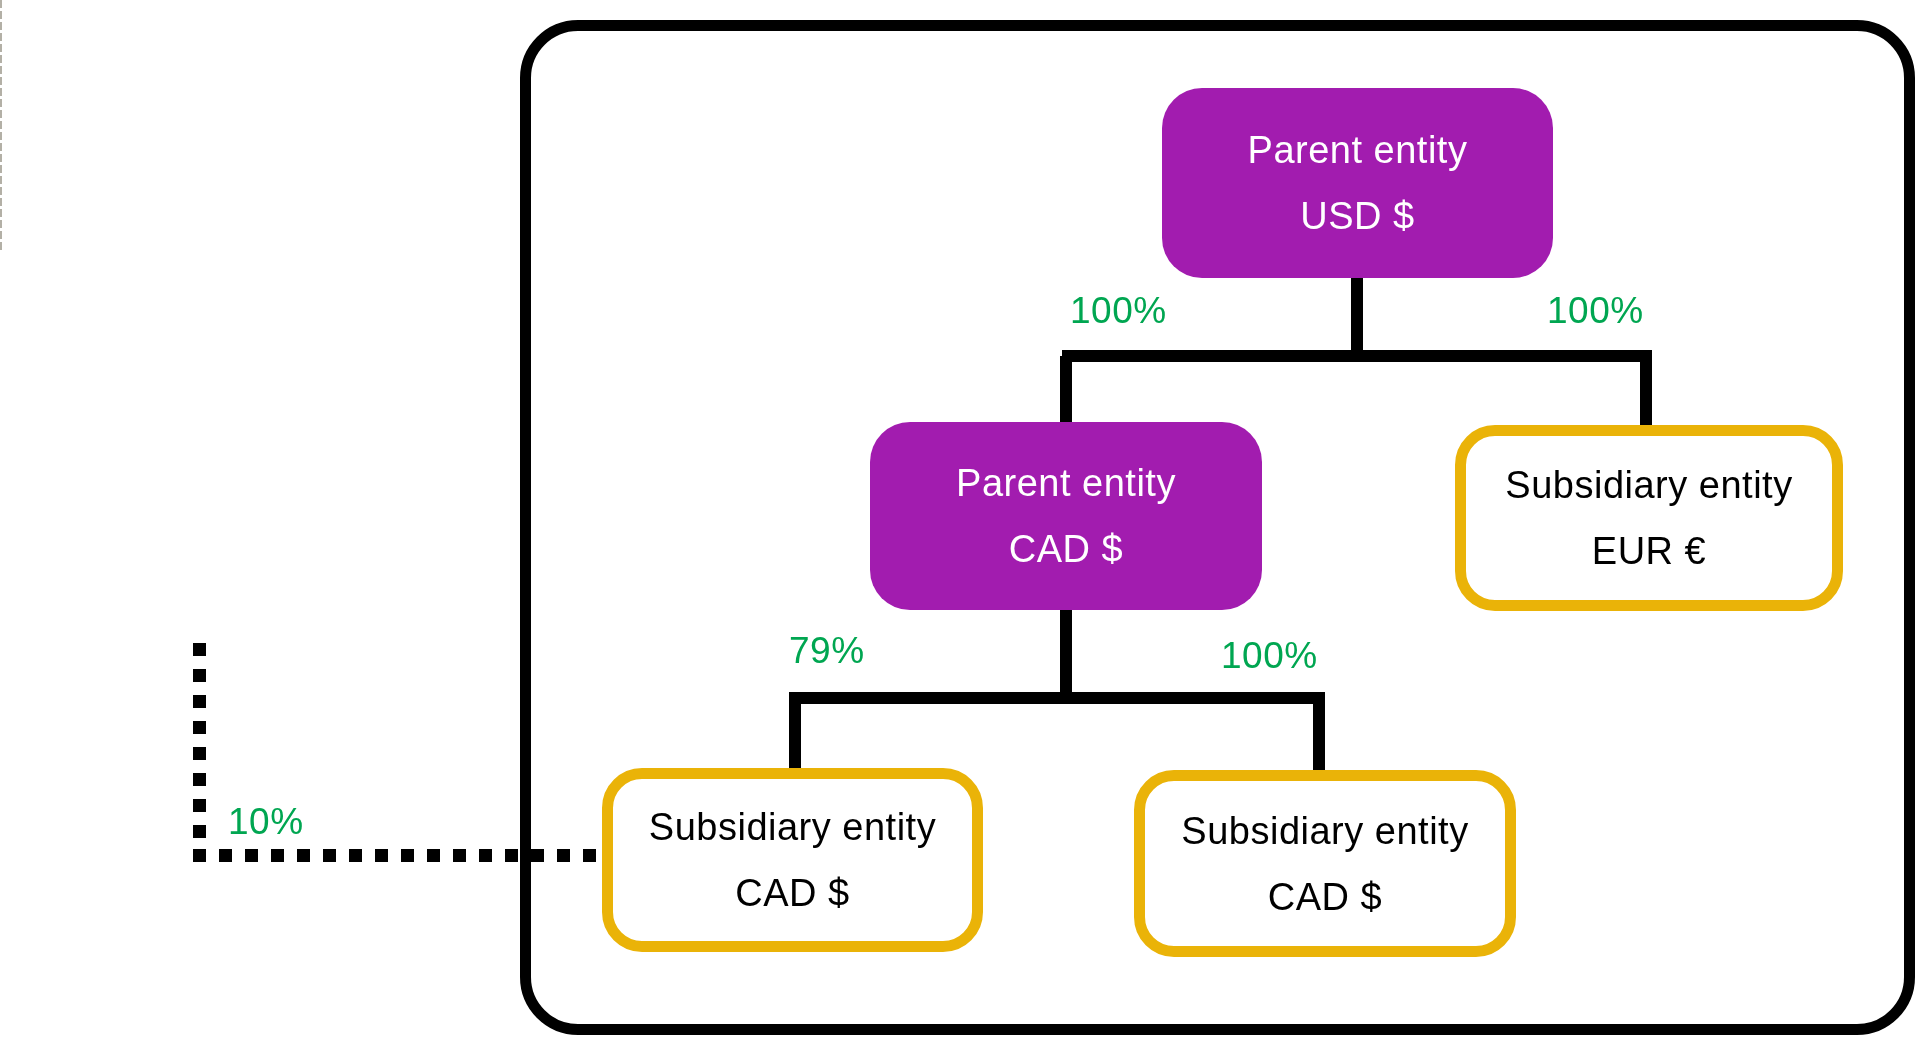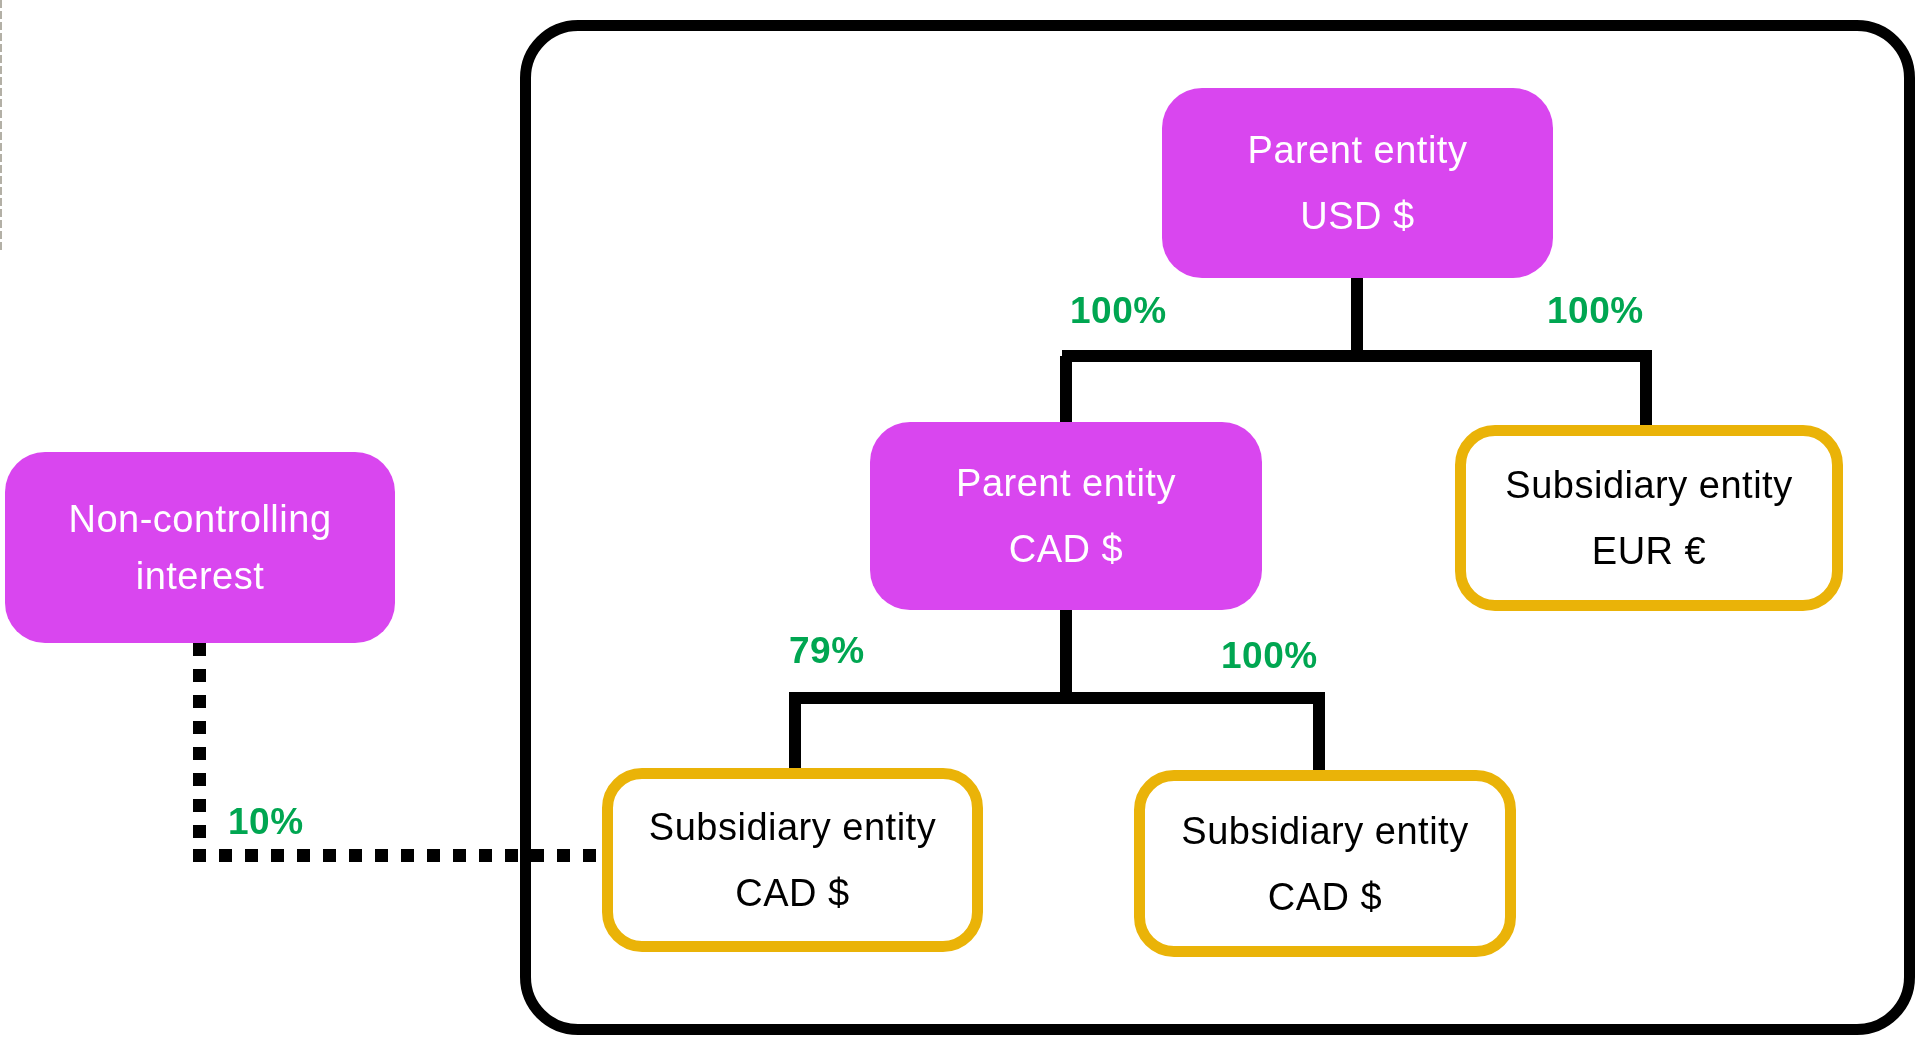--- a/index.html
+++ b/index.html
@@ -40,21 +40,21 @@
     display: flex;
     flex-direction: column;
     align-items: center;
     justify-content: center;
     text-align: center;
     font-size: 38px;
     line-height: 66px;
     letter-spacing: 0.5px;
   }
   .node-black {
-    background: #d946ef;
+    background: #a21caf;
     color: #ffffff;
   }
   .node-white {
     background: #ffffff;
     color: #000000;
     border: 11px solid #eab308;
   }
   .node span { display: block; }
   #node-parent-usd   { left: 1162px; top: 88px;  width: 391px; height: 190px; }
   #node-parent-cad   { left: 870px;  top: 422px; width: 392px; height: 188px; }
@@ -89,21 +89,21 @@
     left: 193px; top: 849px;
     width: 415px; height: 13px;
     background: repeating-linear-gradient(to right, #000000 0 13px, transparent 13px 26px);
   }
 
   
   .pct {
     position: absolute;
     color: #00A651;
     font-size: 37px;
-    font-weight: bold;
+    font-weight: normal;
     letter-spacing: 0.5px;
     white-space: nowrap;
   }
   #pct-usd-cad  { left: 1070px; top: 290px; }
   #pct-usd-eur  { left: 1547px; top: 290px; }
   #pct-cad-subl { left: 789px;  top: 630px; }
   #pct-cad-subr { left: 1221px; top: 635px; }
   #pct-nci      { left: 228px;  top: 801px; }
 </style>
 </head>
@@ -151,18 +151,14 @@
   <div class="node node-white" id="node-sub-cad-left">
     <span>Subsidiary entity</span>
     <span>CAD $</span>
   </div>
 
   <div class="node node-white" id="node-sub-cad-right">
     <span>Subsidiary entity</span>
     <span>CAD $</span>
   </div>
 
-  <div class="node node-black" id="node-nci">
-    <span>Non-controlling</span>
-    <span>interest</span>
-  </div>
 
 </div>
 
 </body></html>

